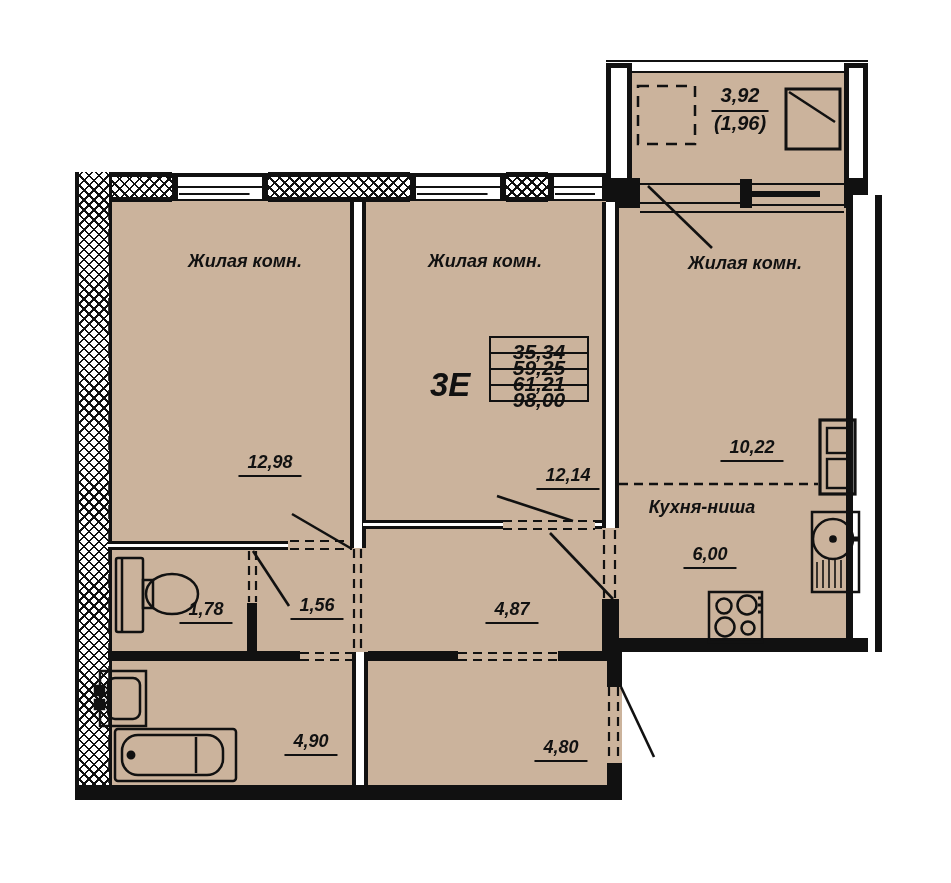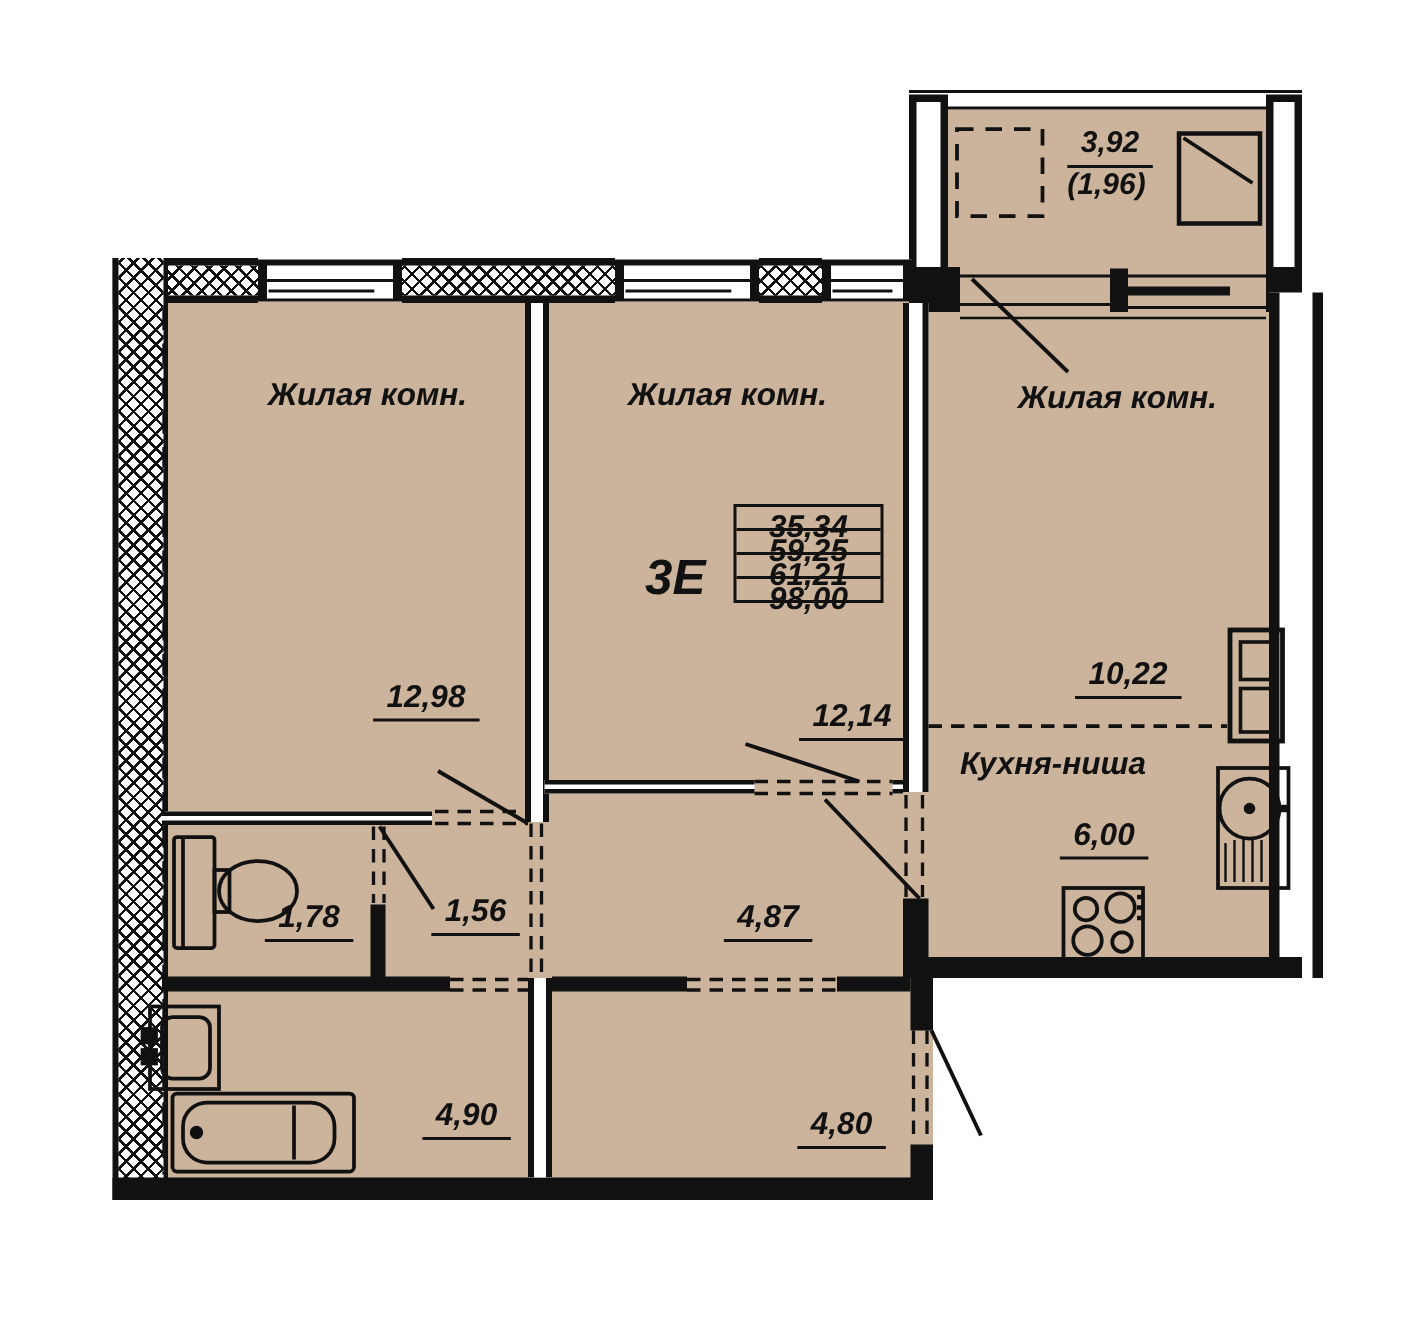--- a/index.html
+++ b/index.html
@@ -17,21 +17,21 @@
       repeating-linear-gradient(45deg,#111 0,#111 1.7px,transparent 1.7px,transparent 7px),
       repeating-linear-gradient(-45deg,#111 0,#111 1.7px,transparent 1.7px,transparent 7px);}
   .hatch-h{border-top:5px solid #111;border-bottom:5px solid #111;}
   
   .win{background:#fff;border-top:4px solid #111;border-bottom:2px solid #111;
        border-left:6px solid #111;border-right:6px solid #111;
        background-image:linear-gradient(#111,#111),linear-gradient(#111,#111);
        background-size:100% 2px,84% 2px;background-position:0 9px,8% 16px;background-repeat:no-repeat;}
   
   .pier{background:#fff;border:5px solid #111;}
-  .label{font-style:italic;font-weight:700;font-size:21px;white-space:nowrap;
+  .label{font-style:italic;font-weight:700;font-size:18px;white-space:nowrap;
          transform:translateX(-50%);line-height:1.1;}
   .num{border-bottom:2.5px solid #111;padding:0 9px 3px;}
   .tbl{border:2.5px solid #111;background:#cbb39c;}
   .tbl-row{height:14px;line-height:28.5px;text-align:center;
            font-style:italic;font-weight:700;font-size:21px;border-top:2.2px solid #111;}
   .tbl-row:first-child{border-top:none;}
   svg{position:absolute;left:0;top:0;pointer-events:none;}
 </style>
 </head>
 <body>
@@ -178,31 +178,31 @@
       <line x1="758" y1="605" x2="763" y2="605" stroke-width="3"></line>
       <line x1="758" y1="612" x2="763" y2="612" stroke-width="3"></line>
     </g>
   </svg>
 
   <div class="abs label" style="left:245px;top:252px;">Жилая комн.</div>
   <div class="abs label" style="left:485px;top:252px;">Жилая комн.</div>
   <div class="abs label" style="left:745px;top:254px;">Жилая комн.</div>
   <div class="abs label" style="left:702px;top:498px;">Кухня-ниша</div>
 
-  <div class="abs label" style="left:284px;top:453px;"><span class="num">12,98</span></div>
+  <div class="abs label" style="left:270px;top:453px;"><span class="num">12,98</span></div>
   <div class="abs label" style="left:568px;top:466px;"><span class="num">12,14</span></div>
   <div class="abs label" style="left:752px;top:438px;"><span class="num">10,22</span></div>
-  <div class="abs label" style="left:736px;top:545px;"><span class="num">6,00</span></div>
+  <div class="abs label" style="left:710px;top:545px;"><span class="num">6,00</span></div>
   <div class="abs label" style="left:206px;top:600px;"><span class="num">1,78</span></div>
   <div class="abs label" style="left:317px;top:596px;"><span class="num">1,56</span></div>
   <div class="abs label" style="left:512px;top:600px;"><span class="num">4,87</span></div>
   <div class="abs label" style="left:311px;top:732px;"><span class="num">4,90</span></div>
   <div class="abs label" style="left:561px;top:738px;"><span class="num">4,80</span></div>
 
-  <div class="abs" style="left:740px;top:84px;transform:translateX(-50%);text-align:left;font-style:italic;font-weight:700;font-size:20px;">
+  <div class="abs" style="left:740px;top:84px;transform:translateX(-50%);text-align:center;font-style:italic;font-weight:700;font-size:20px;">
     <div class="num" style="display:inline-block;">3,92</div>
     <div>(1,96)</div>
   </div>
 
   <div class="abs" style="left:430px;top:366px;font-style:italic;font-weight:700;font-size:33px;">3Е</div>
   <div class="abs tbl" style="left:489px;top:336px;width:96px;">
     <div class="tbl-row">35,34</div>
     <div class="tbl-row">59,25</div>
     <div class="tbl-row">61,21</div>
     <div class="tbl-row">98,00</div>

